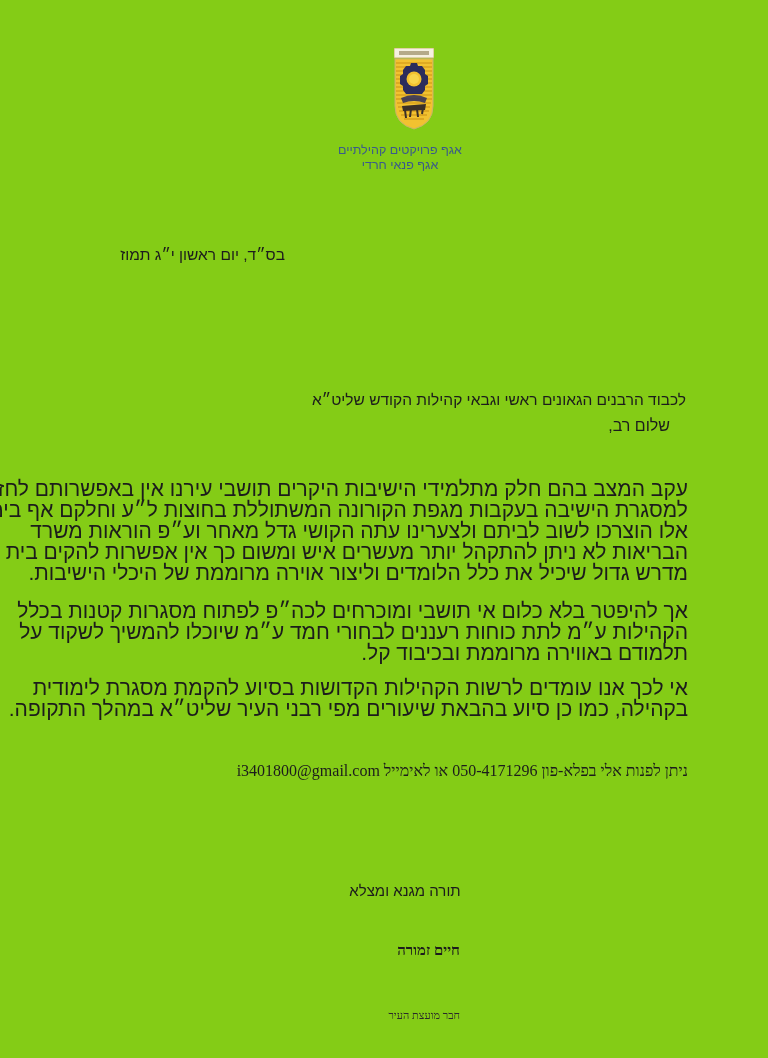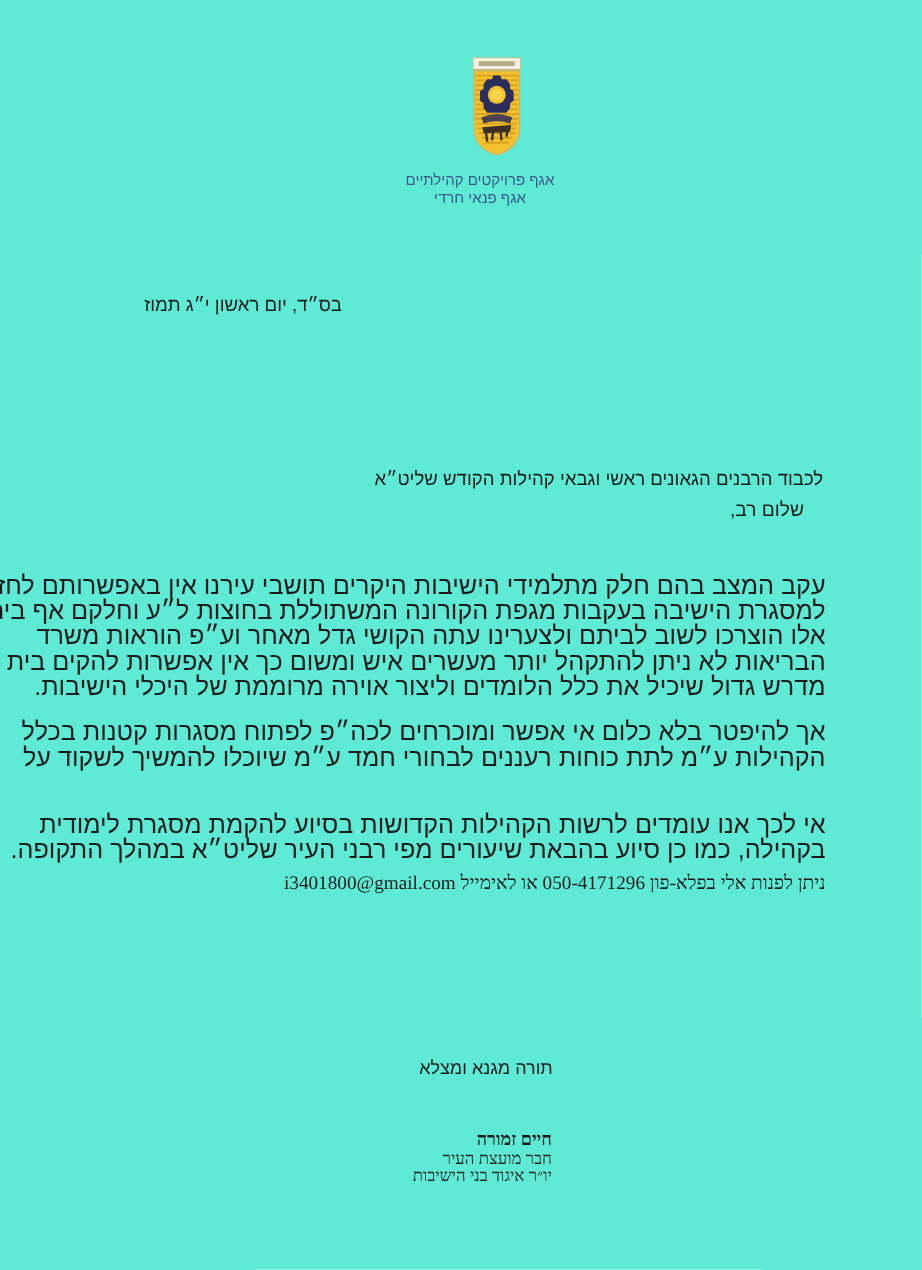--- a/index.html
+++ b/index.html
@@ -11,21 +11,21 @@
       width: 768px;
       height: 1058px;
       position: relative;
       overflow: hidden;
       font-family: "DejaVu Sans", "Liberation Sans", sans-serif;
       color: #1c1c1c;
     }
     .page {
       position: absolute;
       inset: 0;
-      background: #5eead4;
+      background: #84cc16;
     }
     .logo {
       position: absolute;
       left: 394px;
       top: 48px;
       width: 40px;
       height: 82px;
     }
     .dept {
       position: absolute;
@@ -63,21 +63,21 @@
       color: #1c1c1c;
     }
     .para .row { display: block; white-space: nowrap; text-align: justify; text-align-last: justify; }
     .para .row.last { text-align-last: right; }
     .p1 { top: 478px; }
     .p2 { top: 600px; }
     .p3 { top: 677px; }
     .contact {
       position: absolute;
       right: 80px;
-      top: 728px;
+      top: 762px;
       direction: rtl;
       white-space: nowrap;
       font-family: "Liberation Serif", serif;
       font-size: 16px;
       color: #1c1c1c;
     }
     .blessing {
       position: absolute;
       left: 240px;
       width: 330px;
@@ -91,21 +91,21 @@
     .signature {
       position: absolute;
       left: 260px;
       width: 200px;
       top: 940px;
       direction: rtl;
       text-align: right;
       font-family: Liberation Serif, serif;
     }
     .sig-name { font-size: 15px; font-weight: bold; line-height: 20px; display: block; }
-    .sig-title { font-size: 14px; line-height: 14px; display: block; color: #2a2a2a; }
+    .sig-title { font-size: 11px; line-height: 14px; display: block; color: #2a2a2a; margin-top: 48px; }
   </style>
 </head>
 <body>
 
 <div class="page">
 
   <div class="logo">
     <svg width="40" height="82" viewBox="0 0 40 82" xmlns="http://www.w3.org/2000/svg">
       <rect x="0" y="0" width="40" height="10" fill="#f5f1e0" stroke="#c9b36a" stroke-width="1"></rect>
       <rect x="5" y="3" width="30" height="4" fill="#8a7b4f" opacity="0.6"></rect>
@@ -149,22 +149,23 @@
 
   <div class="para p1">
     <span class="row">עקב המצב בהם חלק מתלמידי הישיבות היקרים תושבי עירנו אין באפשרותם לחזור</span>
     <span class="row">למסגרת הישיבה בעקבות מגפת הקורונה המשתוללת בחוצות ל״ע וחלקם אף בימים</span>
     <span class="row">אלו הוצרכו לשוב לביתם ולצערינו עתה הקושי גדל מאחר וע״פ הוראות משרד</span>
     <span class="row">הבריאות לא ניתן להתקהל יותר מעשרים איש ומשום כך אין אפשרות להקים בית</span>
     <span class="row last">מדרש גדול שיכיל את כלל הלומדים וליצור אוירה מרוממת של היכלי הישיבות.</span>
   </div>
 
   <div class="para p2">
-    <span class="row">אך להיפטר בלא כלום אי אפשר ומוכרחים לכה״פ לפתוח מסגרות קטנות בכלל</span>
+    <span class="row">אך להיפטר בלא כלום אי תושבי ומוכרחים לכה״פ לפתוח מסגרות קטנות בכלל</span>
     <span class="row">הקהילות ע״מ לתת כוחות רעננים לבחורי חמד ע״מ שיוכלו להמשיך לשקוד על</span>
+    <span class="row last">תלמודם באווירה מרוממת ובכיבוד קל.</span>
   </div>
 
   <div class="para p3">
     <span class="row">אי לכך אנו עומדים לרשות הקהילות הקדושות בסיוע להקמת מסגרת לימודית</span>
     <span class="row last">בקהילה, כמו כן סיוע בהבאת שיעורים מפי רבני העיר שליט״א במהלך התקופה.</span>
   </div>
 
   <div class="contact">
     <span>ניתן לפנות אלי בפלא-פון</span>
     <span>050-4171296</span>

